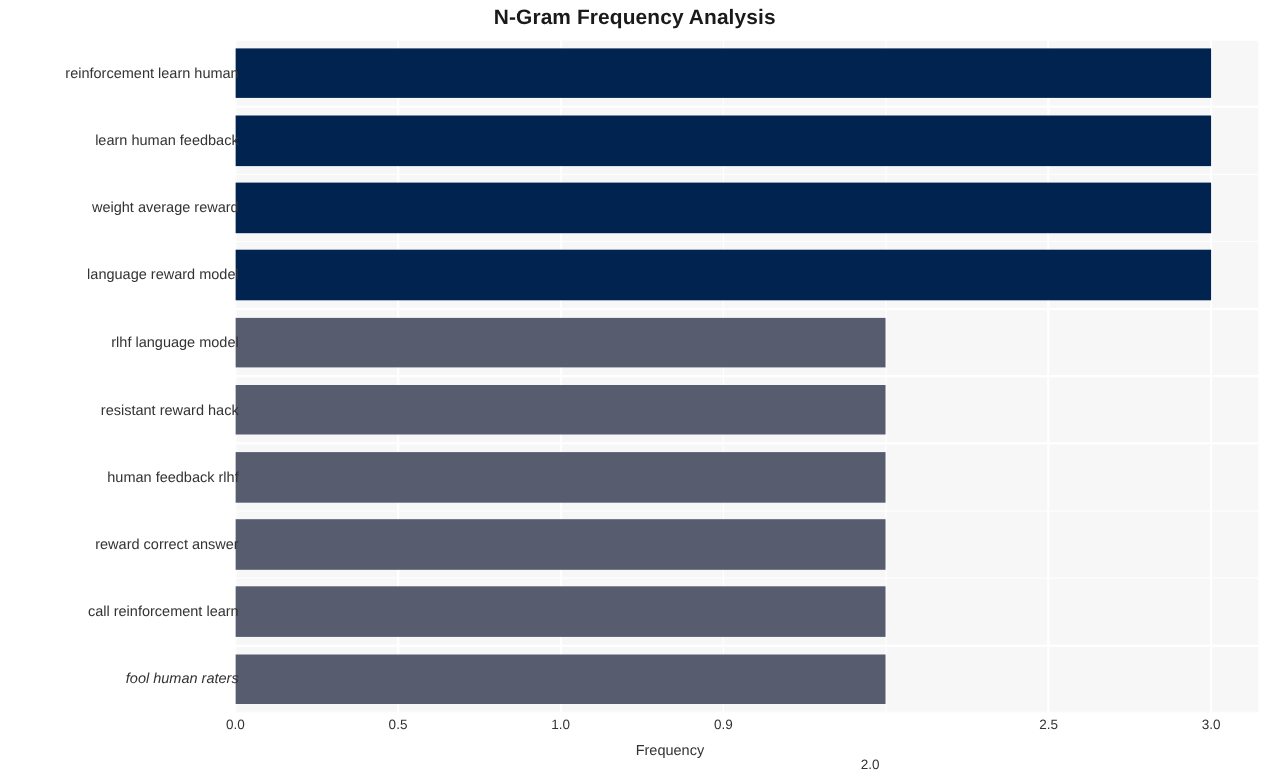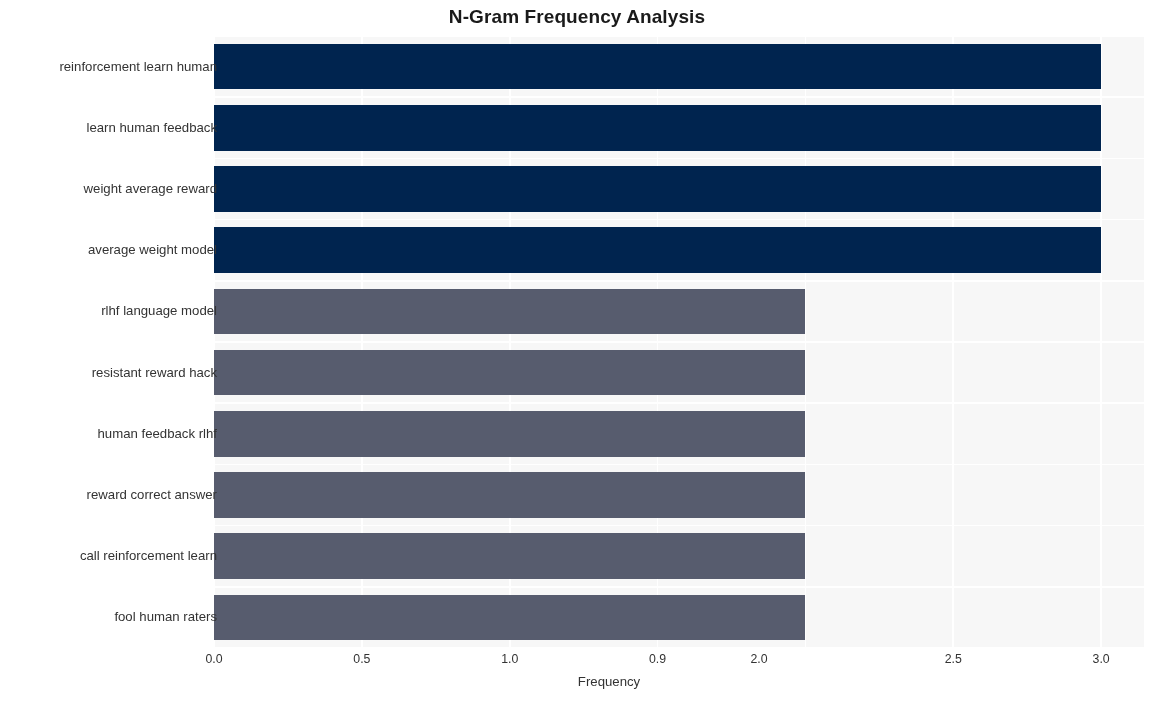--- a/index.html
+++ b/index.html
@@ -146,33 +146,33 @@
         <div class="bar" title="reward correct answer: 2" style="top: 436.203px; width: 591.415px; height: 45.594px; background: rgb(87, 92, 110);"></div>
         <div class="bar" title="call reinforcement learn: 2" style="top: 497.403px; width: 591.415px; height: 45.594px; background: rgb(87, 92, 110);"></div>
         <div class="bar" title="fool human raters: 2" style="top: 558.603px; width: 591.415px; height: 45.594px; background: rgb(87, 92, 110);"></div>
       </div>
   </div>
 
   <div id="ytick-labels">
       <div class="ytick-label" style="top: 59.6px;">reinforcement learn human</div>
       <div class="ytick-label" style="top: 120.8px;">learn human feedback</div>
       <div class="ytick-label" style="top: 182px;">weight average reward</div>
-      <div class="ytick-label" style="top: 243.2px;">average weight model</div>
+      <div class="ytick-label" style="top: 243.2px;">language reward model</div>
       <div class="ytick-label" style="top: 304.4px;">rlhf language model</div>
       <div class="ytick-label" style="top: 365.6px;">resistant reward hack</div>
       <div class="ytick-label" style="top: 426.8px;">human feedback rlhf</div>
       <div class="ytick-label" style="top: 488px;">reward correct answer</div>
       <div class="ytick-label" style="top: 549.2px;">call reinforcement learn</div>
-      <div class="ytick-label" style="top: 610.4px;">fool human raters</div>
+      <div class="ytick-label" style="top: 610.4px; font-style: italic;">fool human raters</div>
     </div>
   <div id="xtick-labels">
       <div class="xtick-label" style="left: 214px;">0.0</div>
       <div class="xtick-label" style="left: 361.854px;">0.5</div>
       <div class="xtick-label" style="left: 509.707px;">1.0</div>
       <div class="xtick-label" style="left: 657.561px;">0.9</div>
-      <div class="xtick-label" style="left: 759px;">2.0</div>
+      <div class="xtick-label" style="left: 791px; margin-top: 36px;">2.0</div>
       <div class="xtick-label" style="left: 953.269px;">2.5</div>
       <div class="xtick-label" style="left: 1101.12px;">3.0</div>
     </div>
 
   <div id="xaxis-label">Frequency</div>
 
 </div>
 
 </body></html>

